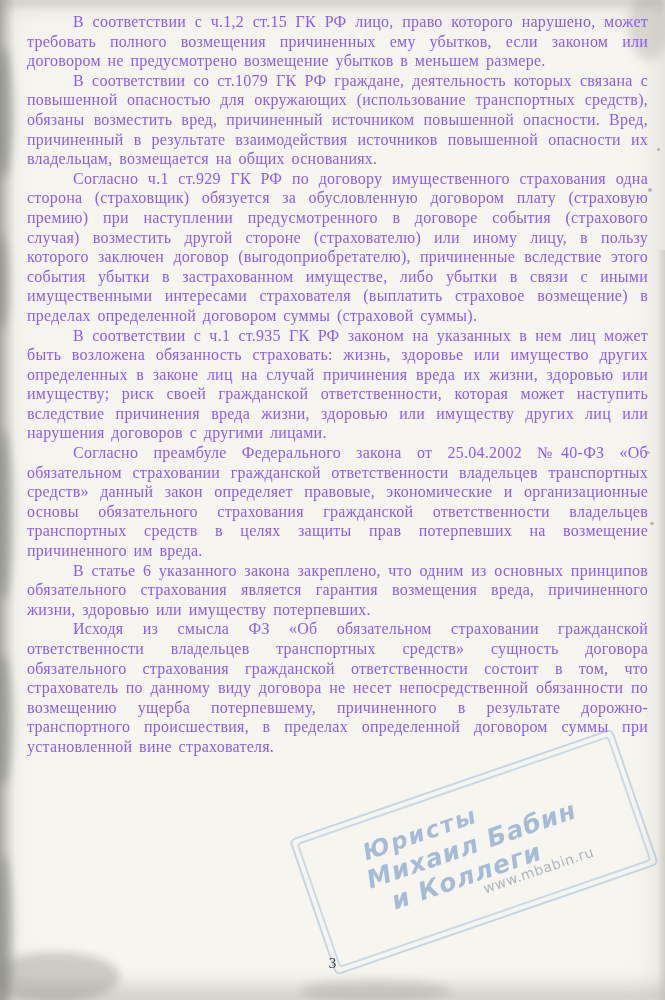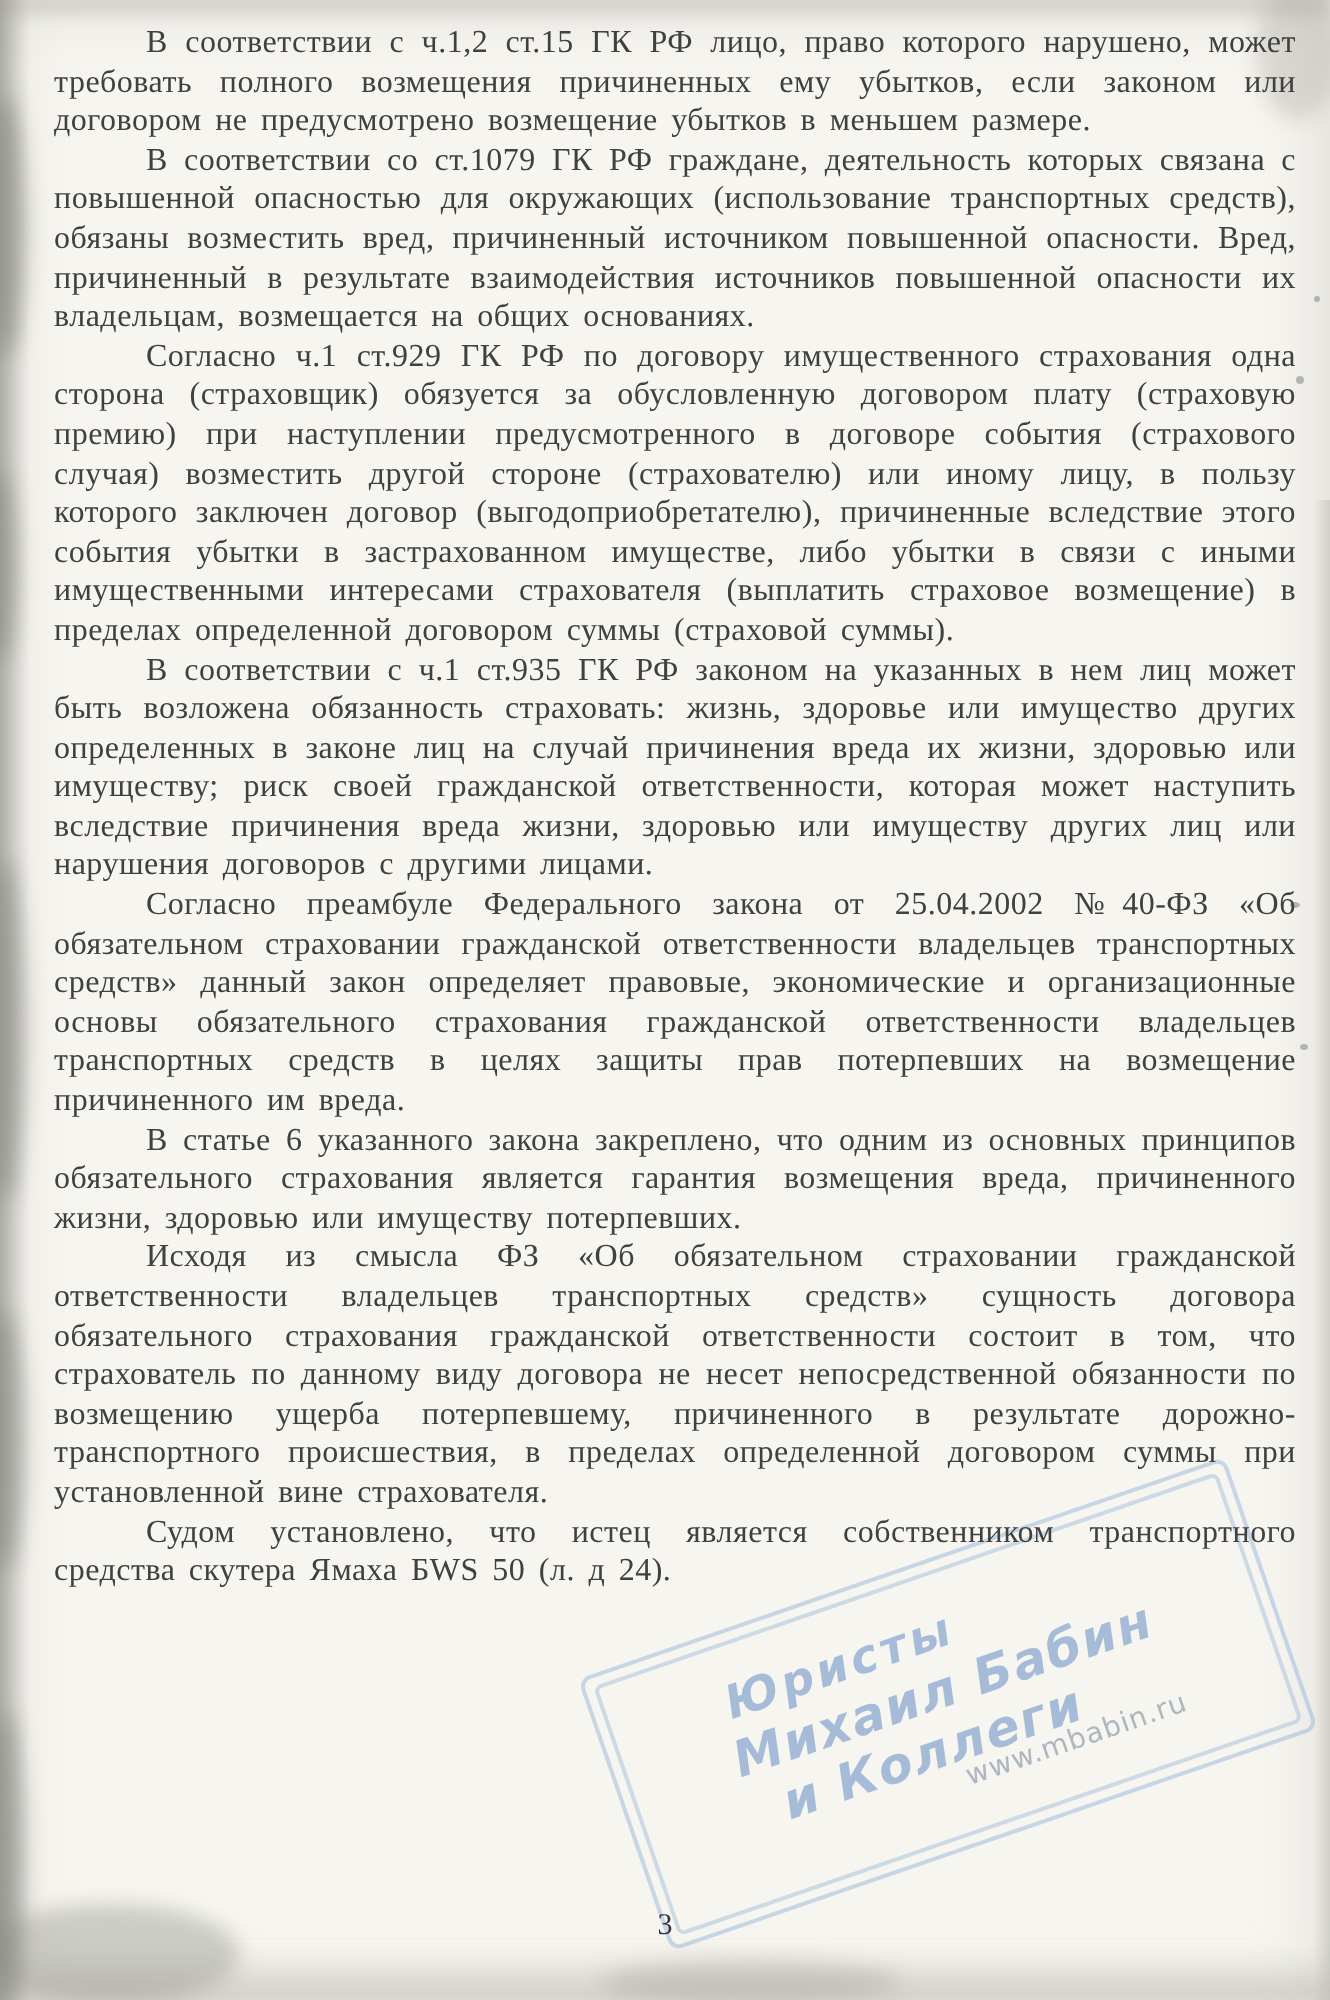--- a/index.html
+++ b/index.html
@@ -59,21 +59,21 @@
   .stamp .l1{font-size:23px;letter-spacing:2px;margin-right:90px;}
   .stamp .l2{font-size:25px;letter-spacing:1px;}
   .stamp .l3{font-size:25px;letter-spacing:1px;margin-left:-30px;}
   .stamp .url{
     font-size:14px;font-weight:normal;font-style:normal;
     color:rgba(148,162,176,.75);margin-left:110px;margin-top:-4px;letter-spacing:.5px;
   }
   
   .text-body{
     position:absolute;left:27px;top:12px;width:621px;z-index:2;
-    color:#404040;
+    color:#8b5cf6;
     font-size:16px;line-height:19.6px;
     letter-spacing:.25px;word-spacing:2.5px;
     text-align:justify;
   }
   .text-body p{margin:0;text-indent:46px;}
   .page-number{
     position:absolute;left:0;right:0;top:955px;z-index:2;
     text-align:center;font-size:15px;color:#34343c;
   }
 </style>
@@ -107,18 +107,17 @@
   </div>
 
   <div class="text-body">
     <p>В соответствии с ч.1,2 ст.15 ГК РФ лицо, право которого нарушено, может требовать полного возмещения причиненных ему убытков, если законом или договором не предусмотрено возмещение убытков в меньшем размере.</p>
     <p>В соответствии со ст.1079 ГК РФ граждане, деятельность которых связана с повышенной опасностью для окружающих (использование транспортных средств), обязаны возместить вред, причиненный источником повышенной опасности. Вред, причиненный в результате взаимодействия источников повышенной опасности их владельцам, возмещается на общих основаниях.</p>
     <p>Согласно ч.1 ст.929 ГК РФ по договору имущественного страхования одна сторона (страховщик) обязуется за обусловленную договором плату (страховую премию) при наступлении предусмотренного в договоре события (страхового случая) возместить другой стороне (страхователю) или иному лицу, в пользу которого заключен договор (выгодоприобретателю), причиненные вследствие этого события убытки в застрахованном имуществе, либо убытки в связи с иными имущественными интересами страхователя (выплатить страховое возмещение) в пределах определенной договором суммы (страховой суммы).</p>
     <p>В соответствии с ч.1 ст.935 ГК РФ законом на указанных в нем лиц может быть возложена обязанность страховать: жизнь, здоровье или имущество других определенных в законе лиц на случай причинения вреда их жизни, здоровью или имуществу; риск своей гражданской ответственности, которая может наступить вследствие причинения вреда жизни, здоровью или имуществу других лиц или нарушения договоров с другими лицами.</p>
     <p>Согласно преамбуле Федерального закона от 25.04.2002 №40-ФЗ «Об обязательном страховании гражданской ответственности владельцев транспортных средств» данный закон определяет правовые, экономические и организационные основы обязательного страхования гражданской ответственности владельцев транспортных средств в целях защиты прав потерпевших на возмещение причиненного им вреда.</p>
     <p>В статье 6 указанного закона закреплено, что одним из основных принципов обязательного страхования является гарантия возмещения вреда, причиненного жизни, здоровью или имуществу потерпевших.</p>
     <p>Исходя из смысла ФЗ «Об обязательном страховании гражданской ответственности владельцев транспортных средств» сущность договора обязательного страхования гражданской ответственности состоит в том, что страхователь по данному виду договора не несет непосредственной обязанности по возмещению ущерба потерпевшему, причиненного в результате дорожно-транспортного происшествия, в пределах определенной договором суммы при установленной вине страхователя.</p>
-    <p>Судом установлено, что истец является собственником транспортного средства скутера Ямаха БWS 50 (л. д 24).</p>
   </div>
 
   <div class="page-number">3</div>
 
 </div>
 
 </body></html>

